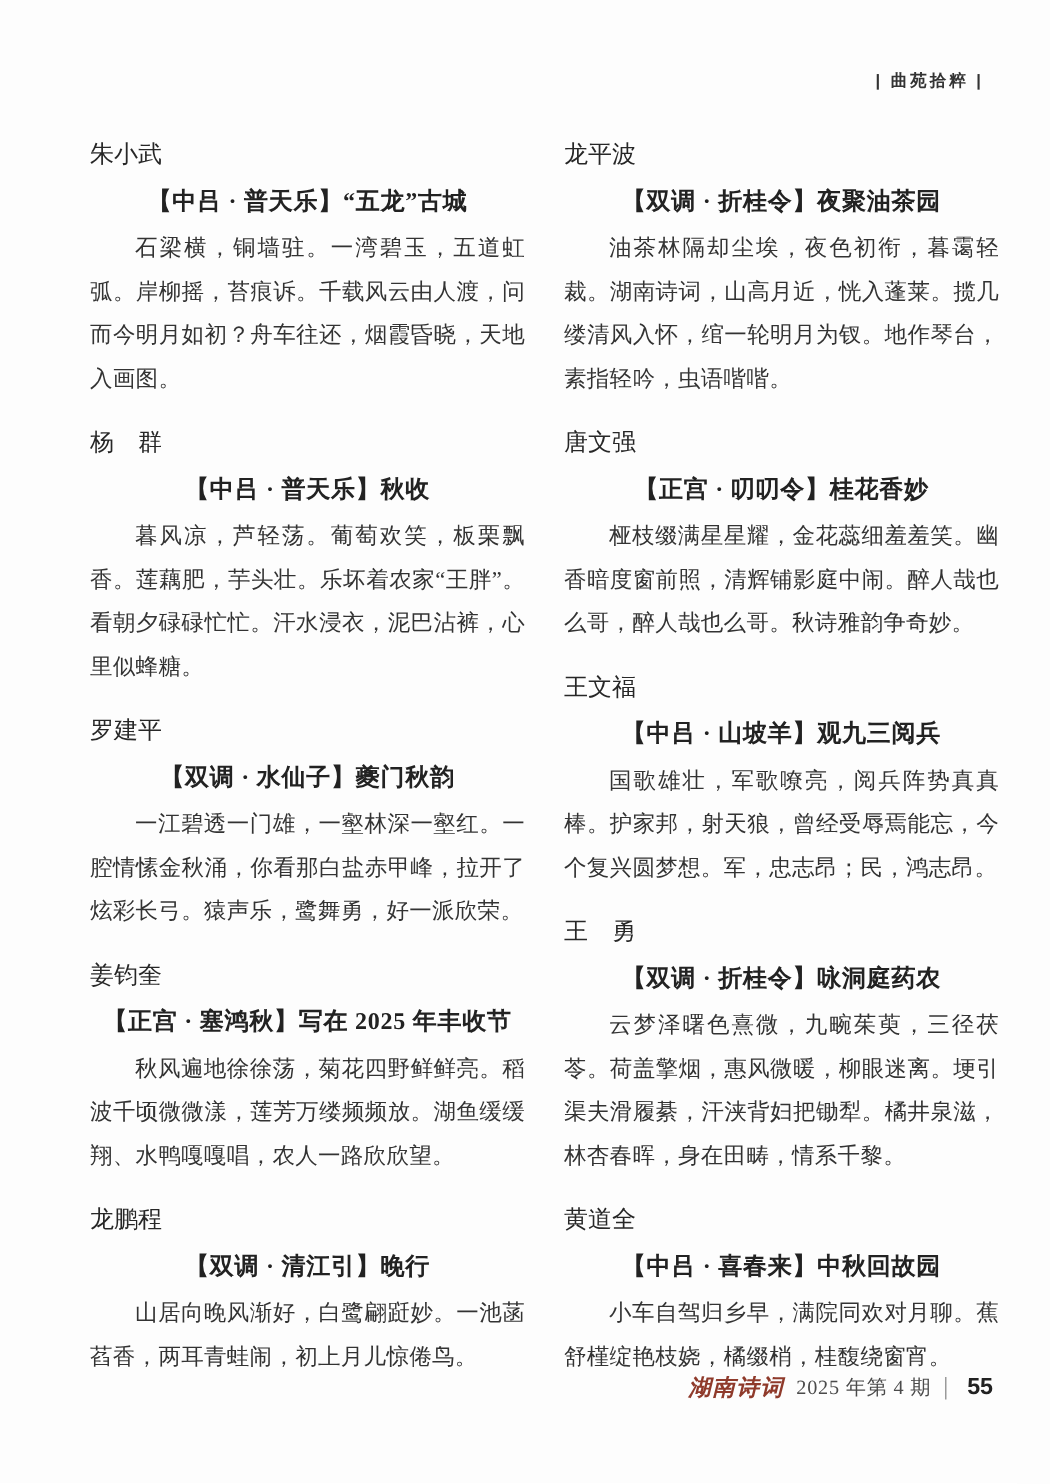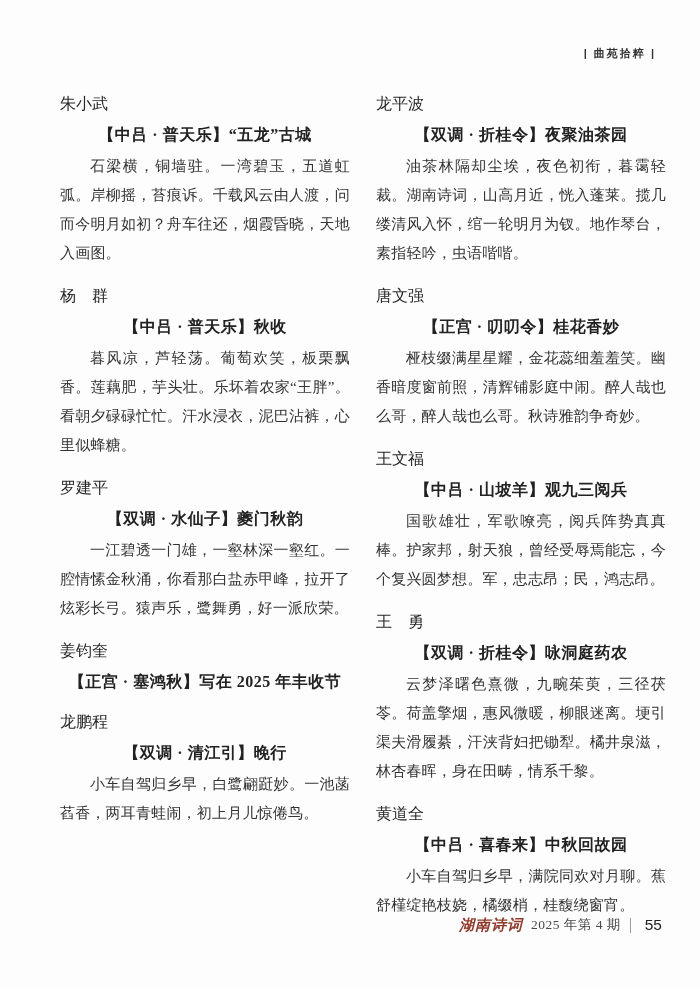--- a/index.html
+++ b/index.html
@@ -82,21 +82,21 @@
     letter-spacing:0.5px;
     margin-right:9px;
   }
   .footer .divider{
     width:1px;height:15px;
     background:#9a9a9a;
     margin-right:14px;
   }
   .footer .pagenum{
     font-family:"Liberation Sans","DejaVu Sans",sans-serif;
-    font-weight:400;
+    font-weight:700;
     font-size:15.5px;
     color:#222222;
   }
 </style>
 </head>
 <body>
 
 <div class="page">
 
   <div class="header">| 曲苑拾粹 |</div>
@@ -115,25 +115,26 @@
         <p class="body">暮风凉，芦轻荡。葡萄欢笑，板栗飘香。莲藕肥，芋头壮。乐坏着农家“王胖”。看朝夕碌碌忙忙。汗水浸衣，泥巴沾裤，心里似蜂糖。</p>
       </section>
       <section class="poem">
         <div class="author">罗建平</div>
         <div class="title">【双调 · 水仙子】夔门秋韵</div>
         <p class="body">一江碧透一门雄，一壑林深一壑红。一腔情愫金秋涌，你看那白盐赤甲峰，拉开了炫彩长弓。猿声乐，鹭舞勇，好一派欣荣。</p>
       </section>
       <section class="poem">
         <div class="author">姜钧奎</div>
         <div class="title">【正宫 · 塞鸿秋】写在 2025 年丰收节</div>
+        <p class="body">秋风遍地徐徐荡，菊花四野鲜鲜亮。稻波千顷微微漾，莲芳万缕频频放。湖鱼缓缓翔、水鸭嘎嘎唱，农人一路欣欣望。</p>
       </section>
       <section class="poem">
         <div class="author">龙鹏程</div>
         <div class="title">【双调 · 清江引】晚行</div>
-        <p class="body">小车自驾归乡早，白鹭翩跹妙。一池菡萏香，两耳青蛙闹，初上月儿惊倦鸟。</p>
+        <p class="body">山居向晚风渐好，白鹭翩跹妙。一池菡萏香，两耳青蛙闹，初上月儿惊倦鸟。</p>
       </section>
     </div>
 
     <div class="col">
       <section class="poem">
         <div class="author">龙平波</div>
         <div class="title">【双调 · 折桂令】夜聚油茶园</div>
         <p class="body">油茶林隔却尘埃，夜色初衔，暮霭轻裁。湖南诗词，山高月近，恍入蓬莱。揽几缕清风入怀，绾一轮明月为钗。地作琴台，素指轻吟，虫语喈喈。</p>
       </section>
       <section class="poem">

